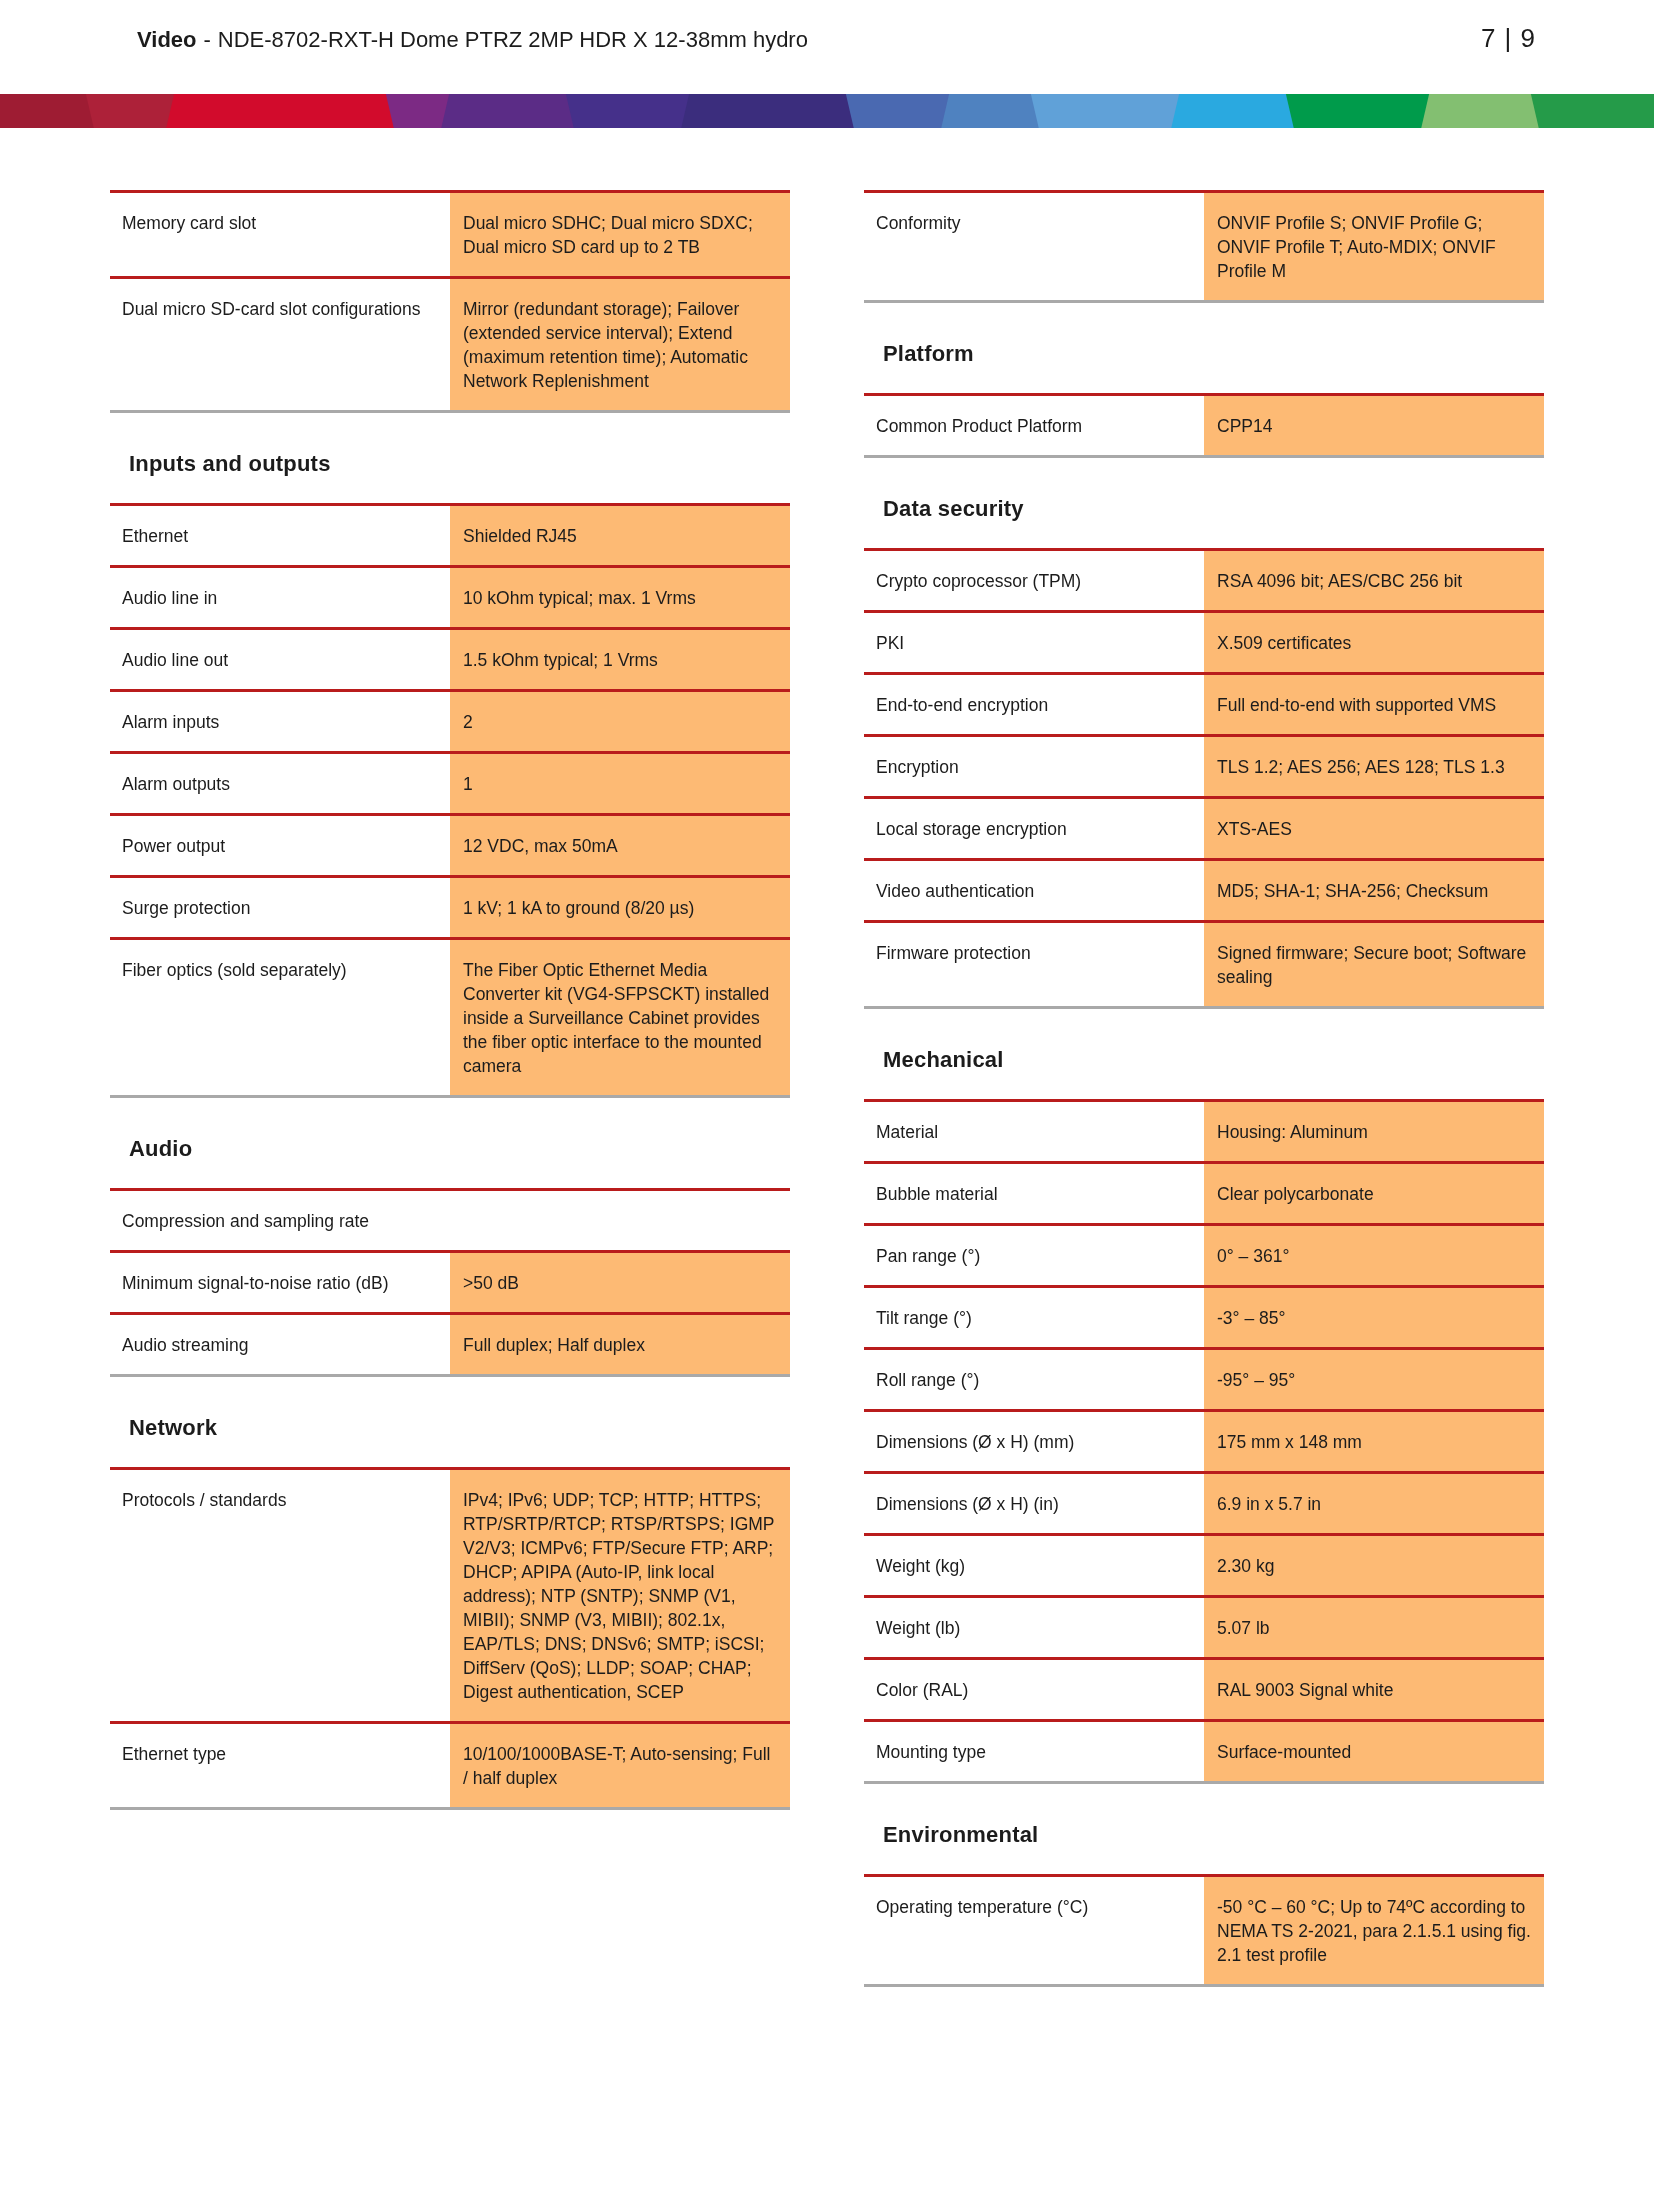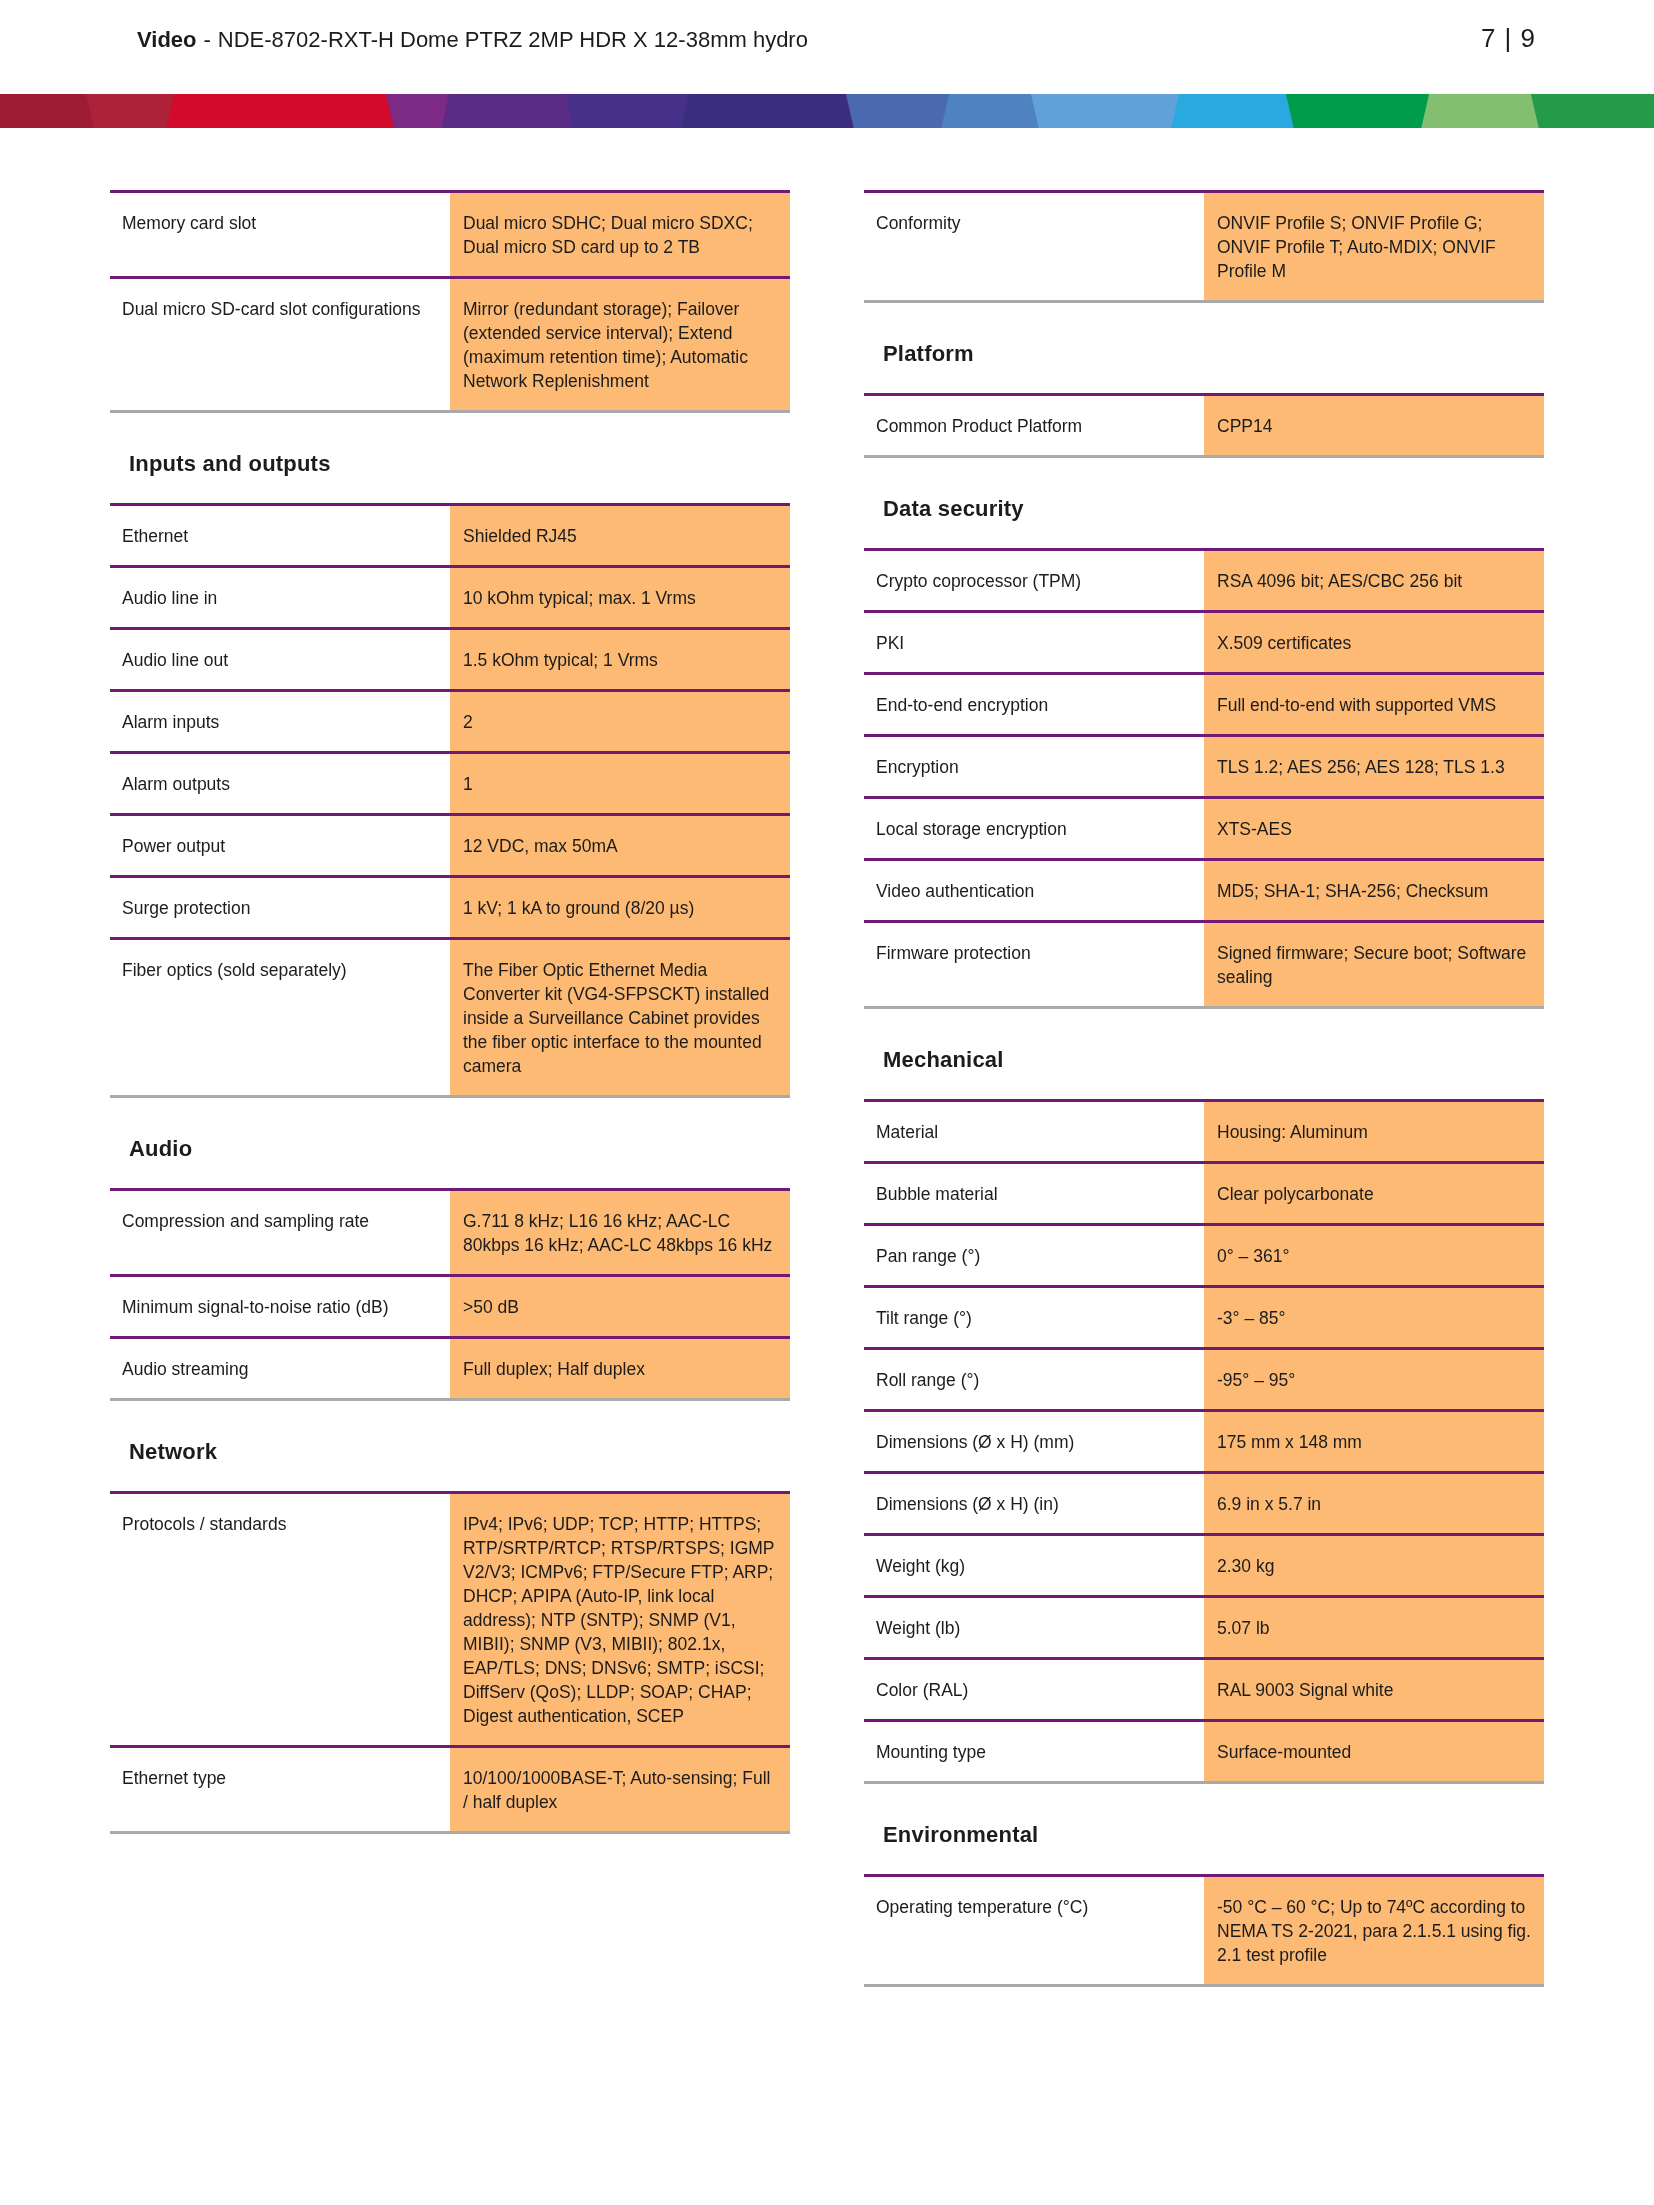--- a/index.html
+++ b/index.html
@@ -29,21 +29,21 @@
     position:absolute;top:190px;left:110px;width:1434px;
     display:flex;gap:74px;align-items:flex-start;
   }
   .col{width:680px;flex:none;}
   .section-heading{
     font-size:22px;font-weight:bold;letter-spacing:.2px;
     margin:38px 0 26px 0;padding-left:19px;line-height:26px;
   }
   .spec-section:first-child .section-heading{display:none;}
   .spec-table{border-bottom:3px solid #a9a9a9;}
-  .spec-row{display:flex;border-top:3px solid #701a75;align-items:stretch;justify-content:space-between;}
+  .spec-row{display:flex;border-top:3px solid #b91c1c;align-items:stretch;justify-content:space-between;}
   .spec-label{
     width:340px;flex:none;box-sizing:border-box;
     padding:18px 26px 17px 12px;
     font-size:17.5px;line-height:24px;background:#ffffff;
   }
   .spec-value{
     flex:1;box-sizing:border-box;
     padding:18px 12px 17px 13px;
     font-size:17.5px;line-height:24px;background:#fdba74;
   }
@@ -137,21 +137,20 @@
     <div class="spec-value">The Fiber Optic Ethernet Media Converter kit (VG4-SFPSCKT) installed inside a Surveillance Cabinet provides the fiber optic interface to the mounted camera</div>
   </div>
 </div>
   </section>
 
   <section class="spec-section">
     <h2 class="section-heading">Audio</h2>
     <div class="spec-table">
   <div class="spec-row">
     <div class="spec-label">Compression and sampling rate</div>
-    <div class="spec-value">G.711 8 kHz; L16 16 kHz; AAC-LC 80kbps 16 kHz; AAC-LC 48kbps 16 kHz</div>
   </div>
 
   <div class="spec-row">
     <div class="spec-label">Minimum signal-to-noise ratio (dB)</div>
     <div class="spec-value">&gt;50 dB</div>
   </div>
 
   <div class="spec-row">
     <div class="spec-label">Audio streaming</div>
     <div class="spec-value">Full duplex; Half duplex</div>

